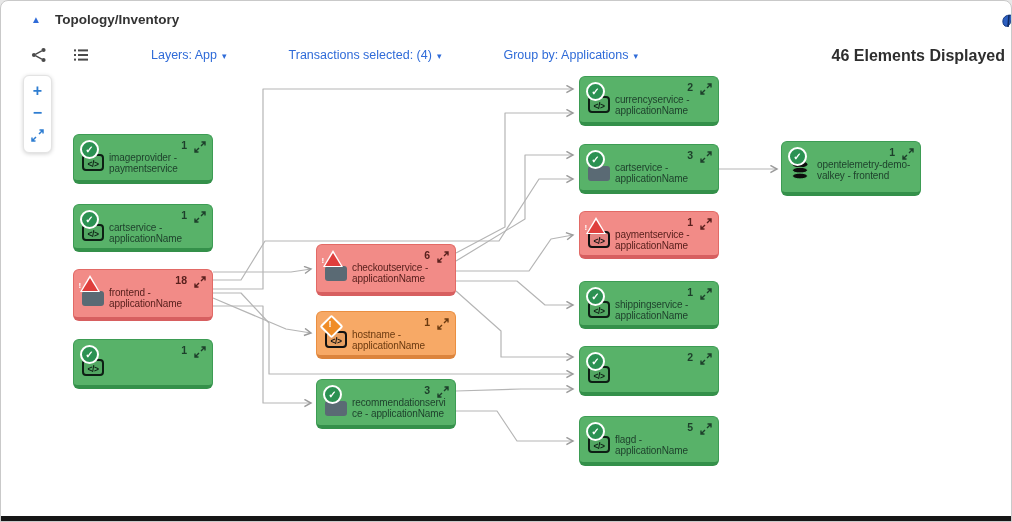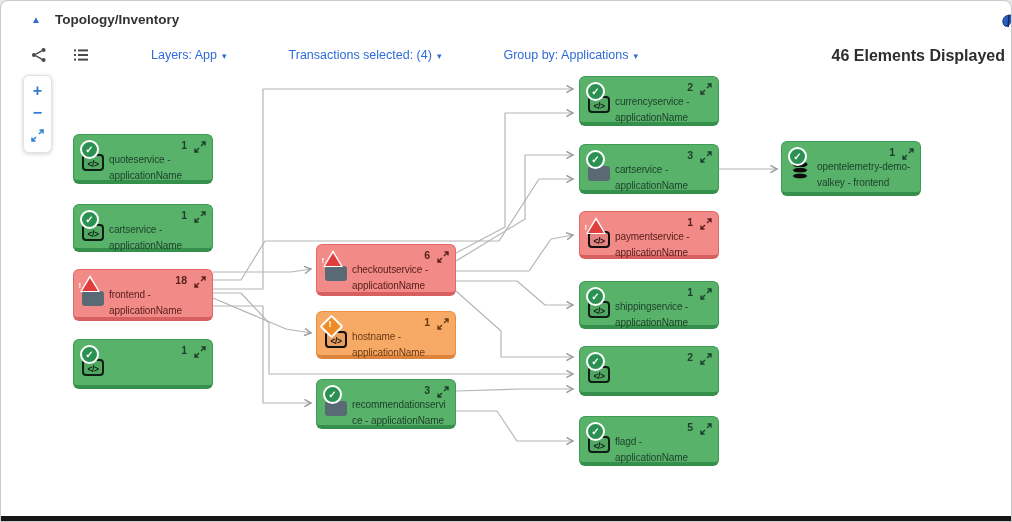--- a/index.html
+++ b/index.html
@@ -38,21 +38,21 @@
      border-right:8px solid transparent;border-bottom:13.5px solid #df3e3c;}
   .tri-ex{position:absolute;left:-1.5px;top:6px;color:#fff;font-size:8px;font-weight:bold;z-index:3;}
   .dia{width:13px;height:13px;background:#f08c26;border:2px solid #fff;transform:rotate(45deg);
      border-radius:2px;margin-top:1px;}
   .dia-ex{position:absolute;left:5.5px;top:2px;color:#fff;font-size:9px;font-weight:bold;z-index:3;}
   .type-ic{position:absolute;left:8px;top:19px;z-index:1;}
   .code-ic{width:22px;height:17px;border:2px solid #0d1f14;border-radius:4px;background:rgba(0,0,0,.06);
      color:#0d1f14;font-size:8.5px;font-weight:bold;text-align:center;line-height:17px;box-sizing:border-box;letter-spacing:-0.5px;}
   .node.critical .code-ic,.node.warning .code-ic{border-color:#111;color:#111;}
   .svc-ic{width:22px;height:15px;background:#5a6a74;border-radius:3px;margin-top:2px;}
-  .node-label{position:absolute;left:35px;right:6px;top:17px;font-size:10px;line-height:16px;
+  .node-label{position:absolute;left:35px;right:6px;top:17px;font-size:10px;line-height:11px;
      letter-spacing:-0.1px;overflow-wrap:anywhere;}
   .node-count{position:absolute;right:25px;top:4px;font-size:10.5px;font-weight:600;}
   .expand-ic{position:absolute;right:6px;top:4px;width:12px;height:12px;cursor:pointer;}
 </style>
 </head>
 <body>
 
 <div id="app">
 
   <div class="hdr">
@@ -120,21 +120,21 @@
           <path d="M455 410 L496 410 L516 440 L572 440" fill="none" stroke="#b5b5b5" stroke-width="1.2" stroke-linejoin="round" marker-end="url(#arw)"></path>
           <path d="M718 168 L776 168" fill="none" stroke="#b5b5b5" stroke-width="1.2" stroke-linejoin="round" marker-end="url(#arw)"></path>
         </g>
     </svg>
     <div id="nodes">
         <div class="node ok" style="left: 72px; top: 133px; width: 140px; height: 50px;">
           <div class="st-badge ok">✓</div>
           <div class="type-ic">
             <div class="code-ic">&lt;/&gt;</div>
           </div>
-          <div class="node-label">quoteservice - applicationName</div>
+          <div class="node-label">imageprovider - paymentservice</div>
           <div class="node-count">1</div>
           <div class="expand-ic"><svg width="12" height="12" viewBox="0 0 12 12">
               <path d="M7 5 L11 1 M7.5 1 H11 V4.5 M5 7 L1 11 M1 7.5 V11 H4.5" stroke="currentColor" stroke-width="1.4" fill="none"></path>
             </svg></div>
         </div>
         <div class="node ok" style="left: 72px; top: 203px; width: 140px; height: 48px;">
           <div class="st-badge ok">✓</div>
           <div class="type-ic">
             <div class="code-ic">&lt;/&gt;</div>
           </div>

